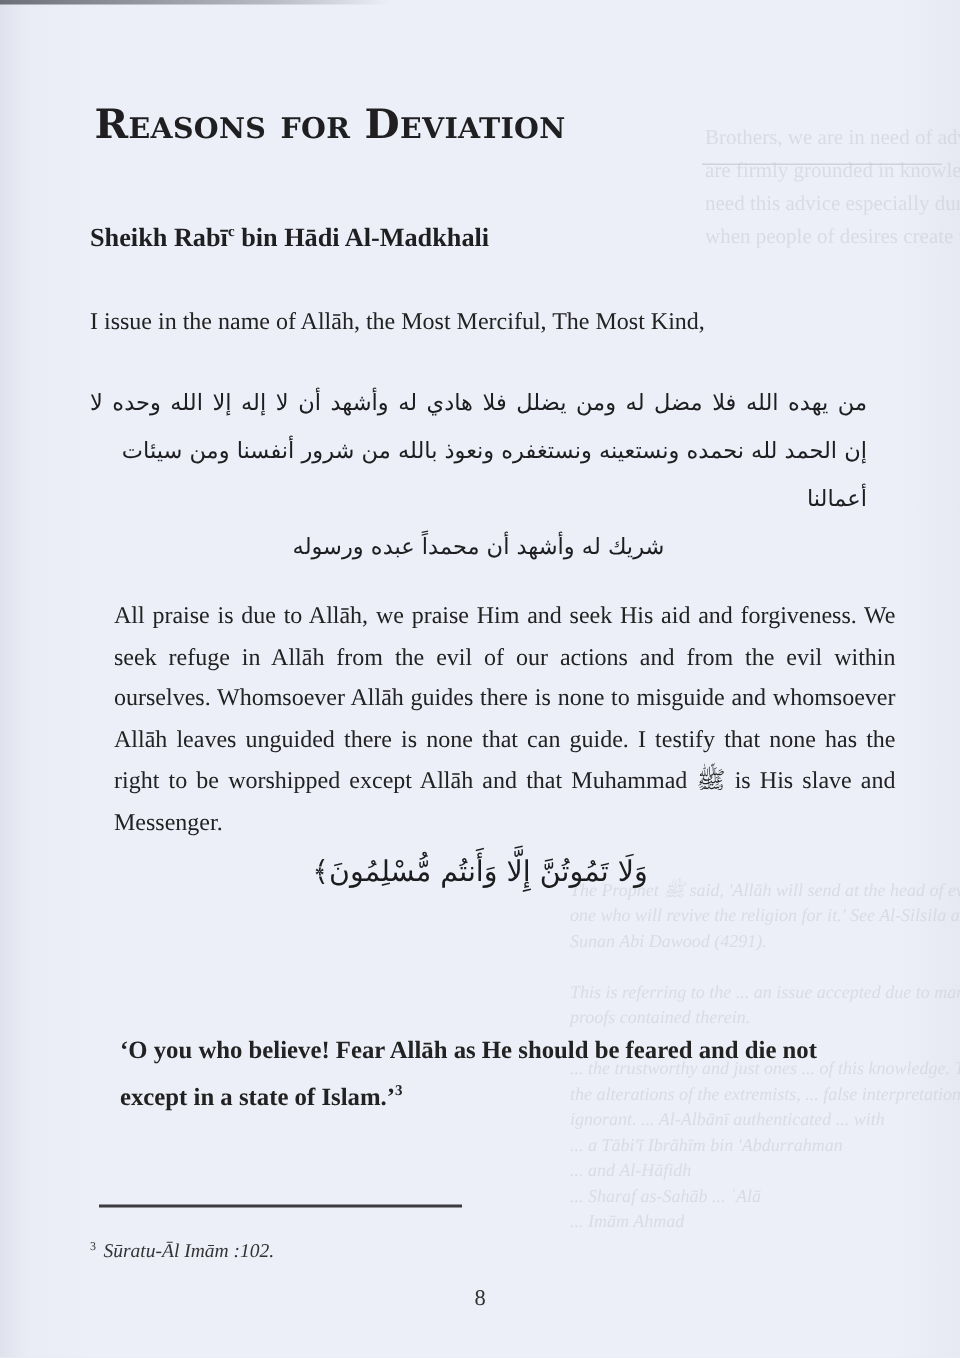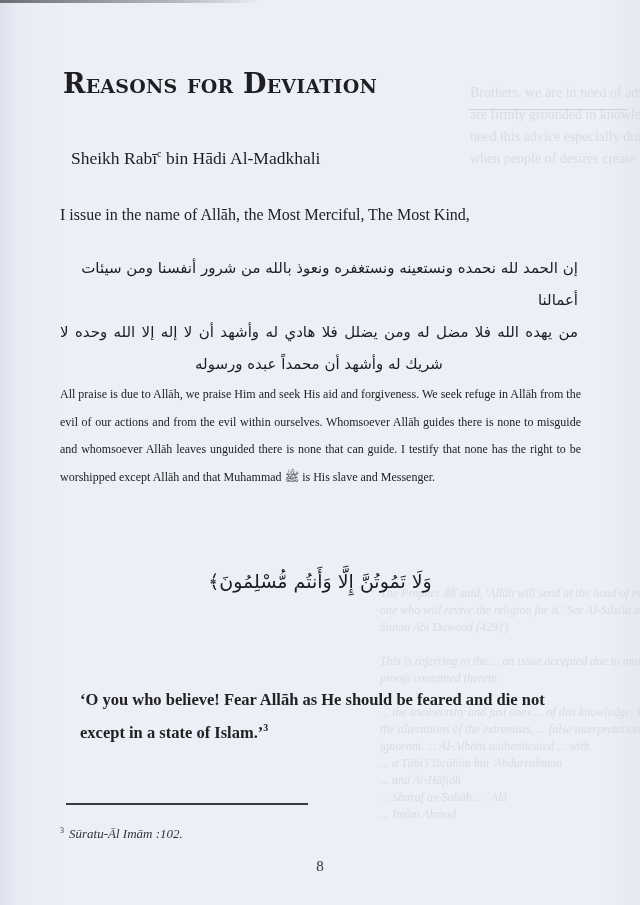--- a/index.html
+++ b/index.html
@@ -57,24 +57,24 @@
       margin: 0;
       font-family: "DejaVu Serif", "Liberation Serif", serif;
       font-weight: bold;
       font-variant: small-caps;
       font-size: 27px;
       letter-spacing: 0.2px;
       color: #1f1f22;
     }
     .author {
       position: absolute;
-      left: 71px; top: 148px;
+      left: 60px; top: 148px;
       margin: 0;
       font-family: "Liberation Serif", serif;
-      font-weight: normal;
+      font-weight: bold;
       font-size: 17.5px;
       color: #1f1f22;
     }
     .author sup { font-size: 10px; }
     .intro {
       position: absolute;
       left: 60px; top: 206px;
       margin: 0;
       font-size: 16px;
       color: #222;
@@ -92,22 +92,22 @@
       color: #1e1e21;
       margin: 0;
     }
     .arabic .line { display: block; }
     .arabic .line.first { text-align: right; text-align-last: justify; }
     .arabic .line.last { text-align: center; text-align-last: center; }
     .para {
       position: absolute;
       left: 60px; top: 381px;
       width: 521px;
-      margin: 0;
-      font-size: 12px;
+      margin: 16px;
+      font-size: 16px;
       line-height: 27.5px;
       text-align: justify;
       color: #222;
     }
     .verse-ar {
       position: absolute;
       left: 120px; top: 558px;
       width: 400px;
       direction: rtl;
       text-align: center;
@@ -185,22 +185,22 @@
     <div>... Imām Ahmad</div>
   </div>
 
   <h1 class="title">Reasons for Deviation</h1>
 
   <h2 class="author"><span>Sheikh Rabī</span><sup>c</sup><span> bin Hādi Al-Madkhali</span></h2>
 
   <p class="intro">I issue in the name of Allāh, the Most Merciful, The Most Kind,</p>
 
   <p class="arabic">
+    <span class="line first">من يهده الله فلا مضل له ومن يضلل فلا هادي له وأشهد أن لا إله إلا الله وحده لا</span>
     <span class="line first">إن الحمد لله نحمده ونستعينه ونستغفره ونعوذ بالله من شرور أنفسنا ومن سيئات أعمالنا</span>
-    <span class="line first">من يهده الله فلا مضل له ومن يضلل فلا هادي له وأشهد أن لا إله إلا الله وحده لا</span>
     <span class="line last">شريك له وأشهد أن محمداً عبده ورسوله</span>
   </p>
 
   <p class="para">All praise is due to Allāh, we praise Him and seek His aid and forgiveness. We seek refuge in Allāh from the evil of our actions and from the evil within ourselves. Whomsoever Allāh guides there is none to misguide and whomsoever Allāh leaves unguided there is none that can guide. I testify that none has the right to be worshipped except Allāh and that Muhammad ﷺ is His slave and Messenger.</p>
 
   <p class="verse-ar">
     <span class="line">وَلَا تَمُوتُنَّ إِلَّا وَأَنتُم مُّسْلِمُونَ﴾</span>
   </p>
 
   <p class="verse-en"><span>‘O you who believe! Fear Allāh as He should be feared and die not except in a state of Islam.’</span><sup>3</sup></p>

